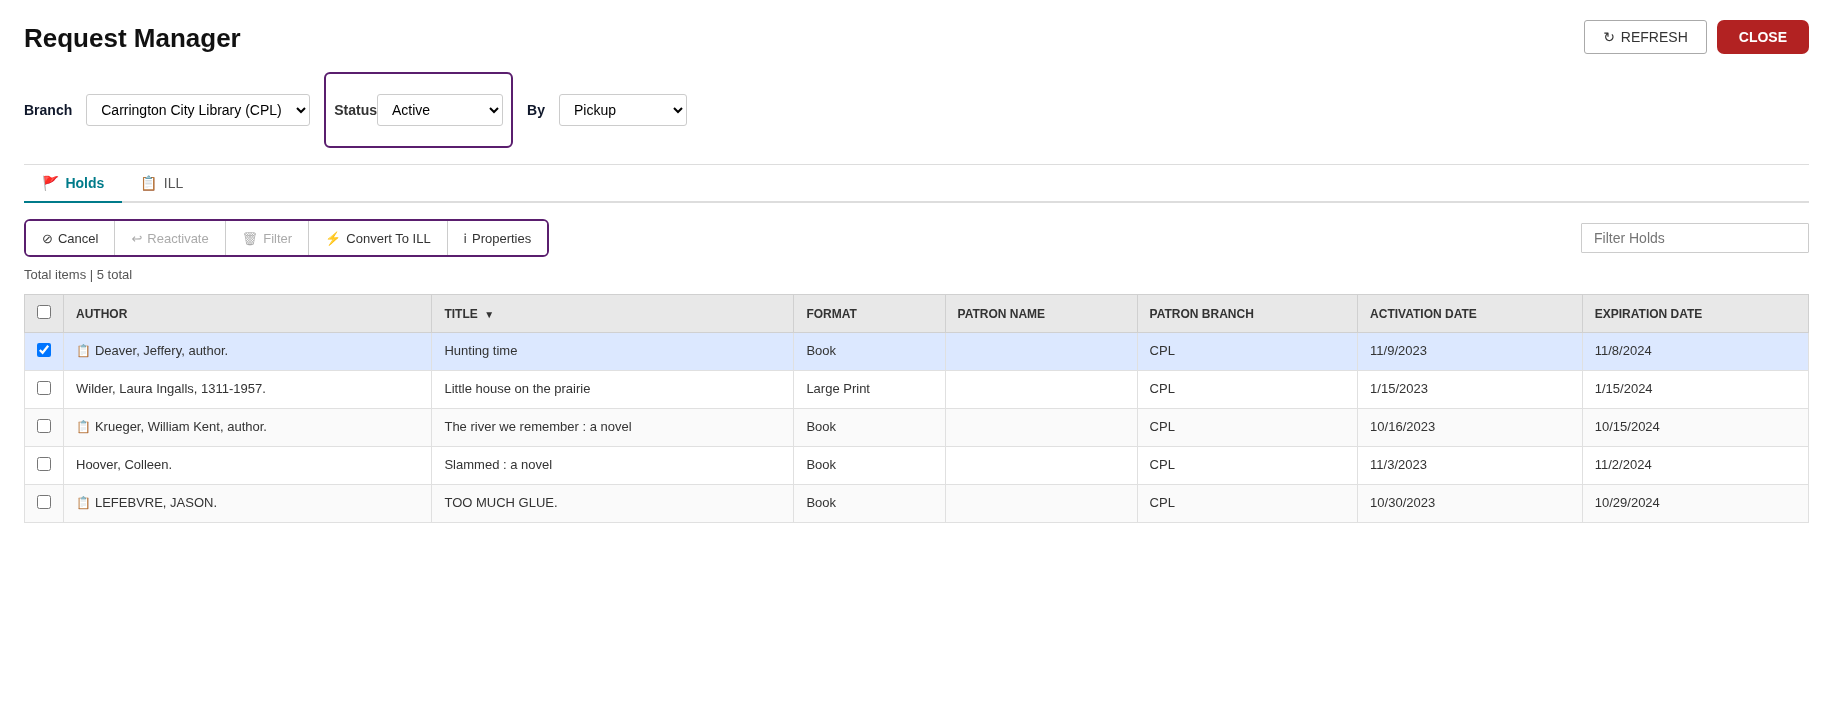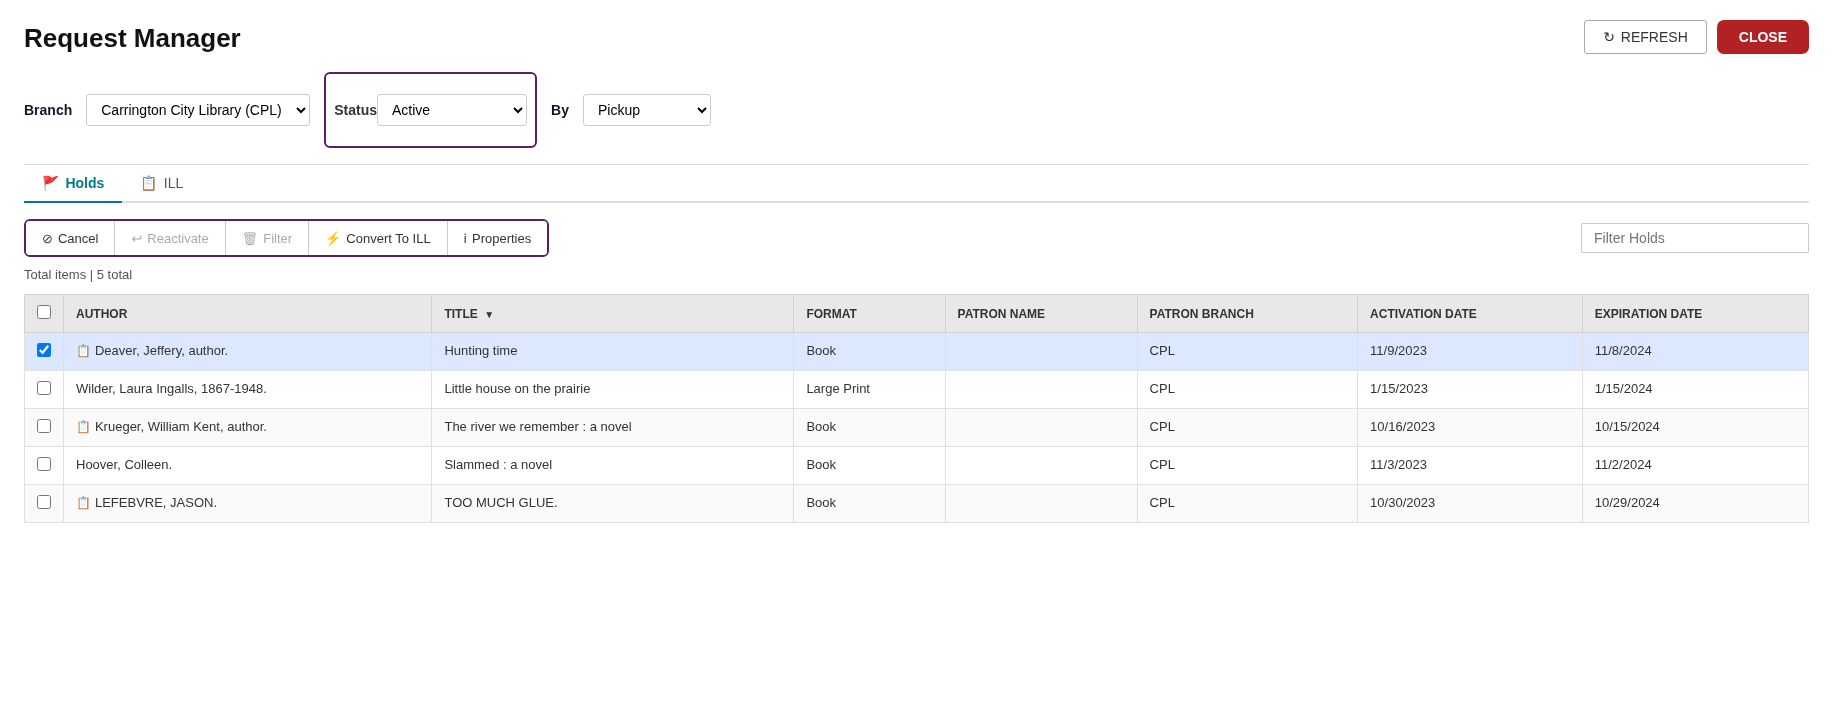--- a/index.html
+++ b/index.html
@@ -172,21 +172,21 @@
       <button class="btn-close">CLOSE</button>
     </div>
   </div>
 
   <div class="filter-bar">
     <span class="filter-label">Branch</span>
     <select class="filter-select" style="width:224px;"><option>Carrington City Library (CPL)</option></select>
 
     <div class="status-group">
       <span class="status-label">Status</span>
-      <select class="status-select" style="width:150px;"><option>Active</option><option>Inactive</option><option>All</option></select>
+      <select class="status-select" style="width:126px;"><option>Active</option><option>Inactive</option><option>All</option></select>
     </div>
 
     <span class="filter-label">By</span>
     <select class="filter-select">
       <option>Pickup</option>
       <option>Request Date</option>
     </select>
   </div>
 
   <hr class="divider">
@@ -258,21 +258,21 @@
       <td></td>
       <td>CPL</td>
       <td>11/9/2023</td>
       <td>11/8/2024</td>
     </tr>
         <tr>
       <td class="checkbox-cell">
         <input type="checkbox" style="">
       </td>
       <td>
-        Wilder, Laura Ingalls, 1867-1948.
+        Wilder, Laura Ingalls, 1311-1957.
       </td>
       <td>Little house on the prairie</td>
       <td>Large Print</td>
       <td></td>
       <td>CPL</td>
       <td>1/15/2023</td>
       <td>1/15/2024</td>
     </tr>
         <tr>
       <td class="checkbox-cell">

